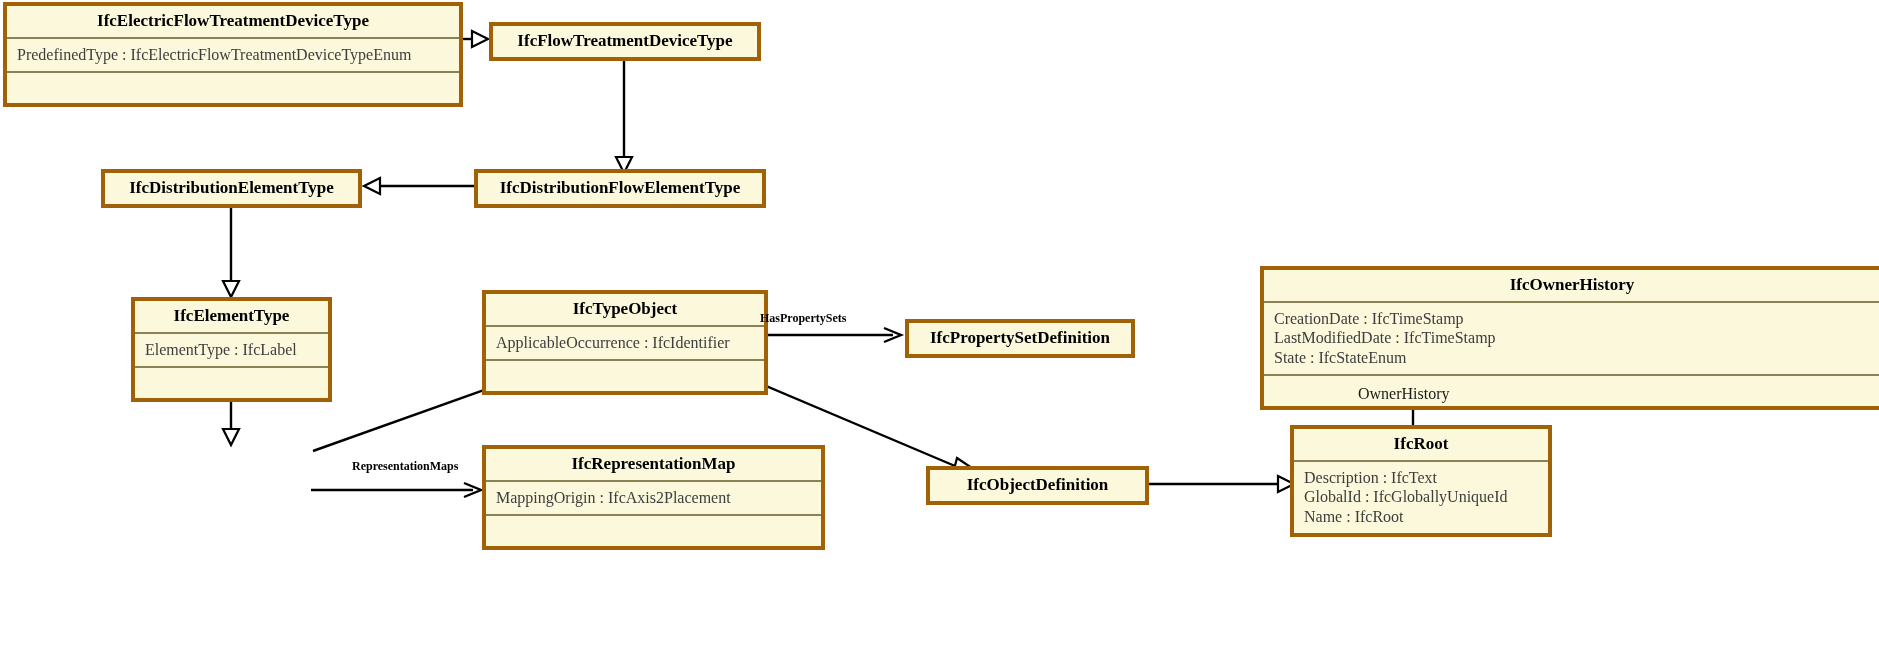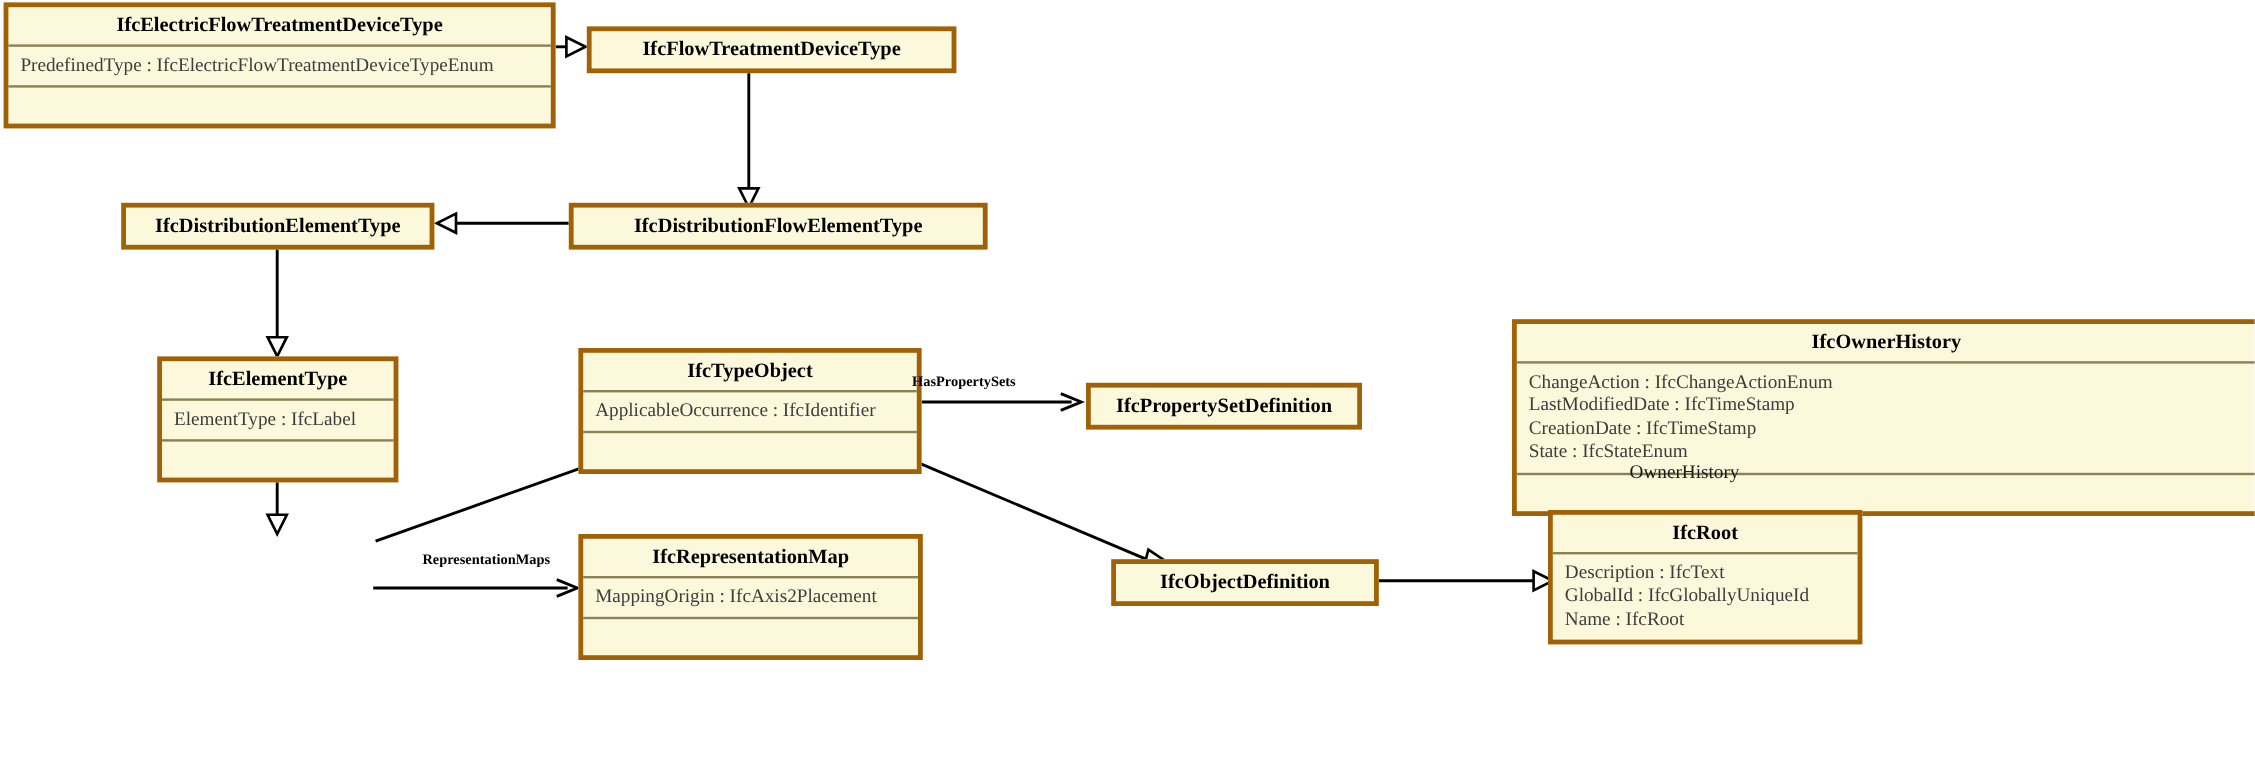--- a/index.html
+++ b/index.html
@@ -131,29 +131,29 @@
   <div class="uml-class" style="left:3px; top:2px; width:460px;">
     <div class="uml-title">IfcElectricFlowTreatmentDeviceType</div>
     <div class="uml-sep"></div>
     <div class="uml-attrs">
       <div>PredefinedType : IfcElectricFlowTreatmentDeviceTypeEnum</div>
     </div>
     <div class="uml-sep"></div>
     <div class="uml-attrs uml-empty"></div>
   </div>
 
-  <div class="uml-class" style="left:489px; top:22px; width:308px;">
+  <div class="uml-class" style="left:489px; top:22px; width:272px;">
     <div class="uml-title">IfcFlowTreatmentDeviceType</div>
   </div>
 
   <div class="uml-class" style="left:101px; top:169px; width:261px;">
     <div class="uml-title">IfcDistributionElementType</div>
   </div>
 
-  <div class="uml-class" style="left:474px; top:169px; width:349px;">
+  <div class="uml-class" style="left:474px; top:169px; width:292px;">
     <div class="uml-title">IfcDistributionFlowElementType</div>
   </div>
 
   <div class="uml-class" style="left:131px; top:297px; width:201px;">
     <div class="uml-title">IfcElementType</div>
     <div class="uml-sep"></div>
     <div class="uml-attrs">
       <div>ElementType : IfcLabel</div>
     </div>
     <div class="uml-sep"></div>
@@ -171,31 +171,30 @@
   </div>
 
   <div class="uml-class" style="left:905px; top:319px; width:230px;">
     <div class="uml-title">IfcPropertySetDefinition</div>
   </div>
 
   <div class="uml-class" style="left:1260px; top:266px; width:624px;">
     <div class="uml-title">IfcOwnerHistory</div>
     <div class="uml-sep"></div>
     <div class="uml-attrs">
-      <div>ChangeAction : IfcChangeActionEnum</div>
+      <div>CreationDate : IfcTimeStamp</div>
       <div>LastModifiedDate : IfcTimeStamp</div>
-      <div>CreationDate : IfcTimeStamp</div>
       <div>State : IfcStateEnum</div>
     </div>
     <div class="uml-sep"></div>
     <div class="uml-attrs uml-empty"></div>
   </div>
 
 
-  <div class="uml-class" style="left:482px; top:445px; width:287px;">
+  <div class="uml-class" style="left:482px; top:445px; width:343px;">
     <div class="uml-title">IfcRepresentationMap</div>
     <div class="uml-sep"></div>
     <div class="uml-attrs">
       <div>MappingOrigin : IfcAxis2Placement</div>
     </div>
     <div class="uml-sep"></div>
     <div class="uml-attrs uml-empty"></div>
   </div>
 
   <div class="uml-class" style="left:926px; top:466px; width:223px;">

